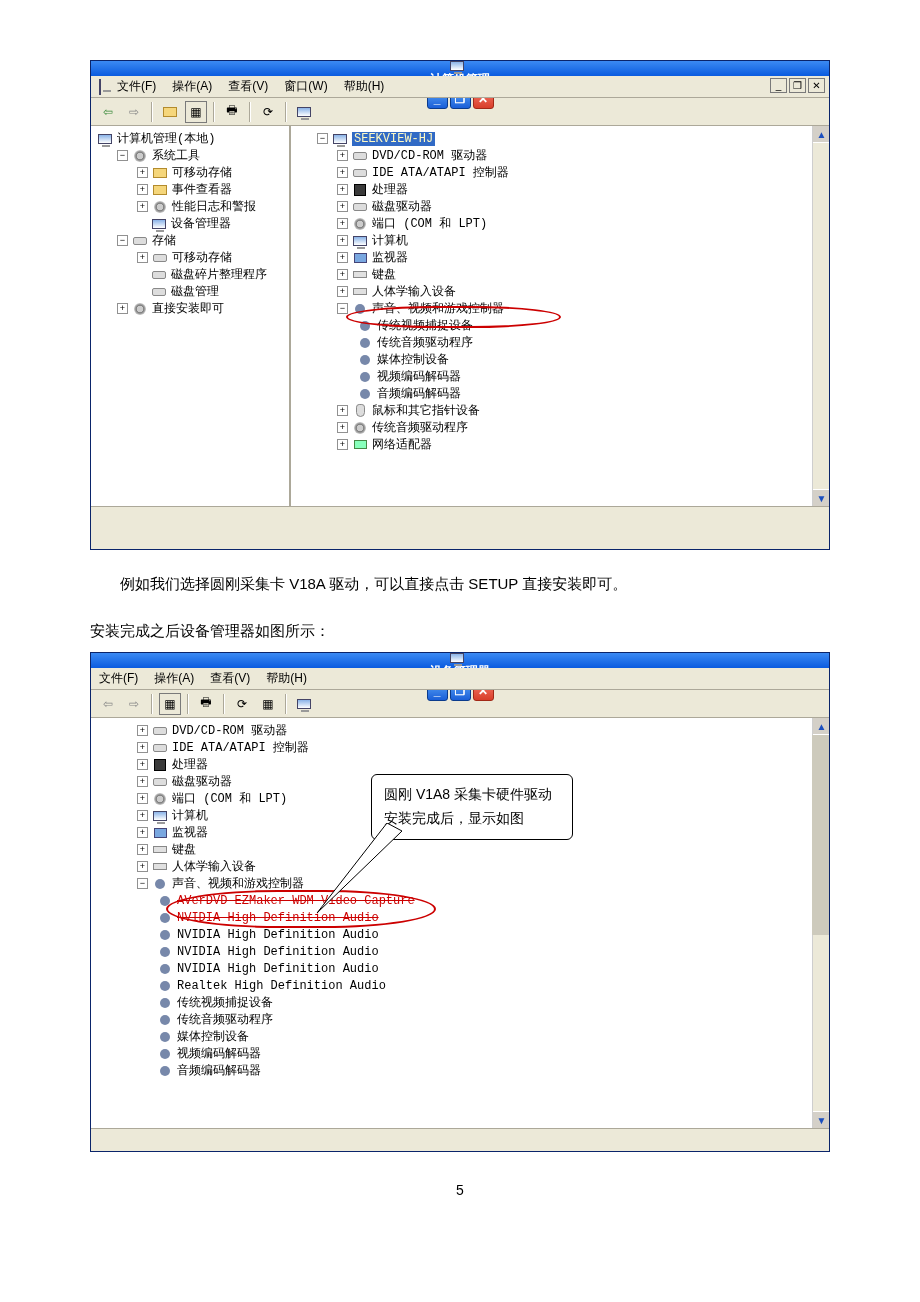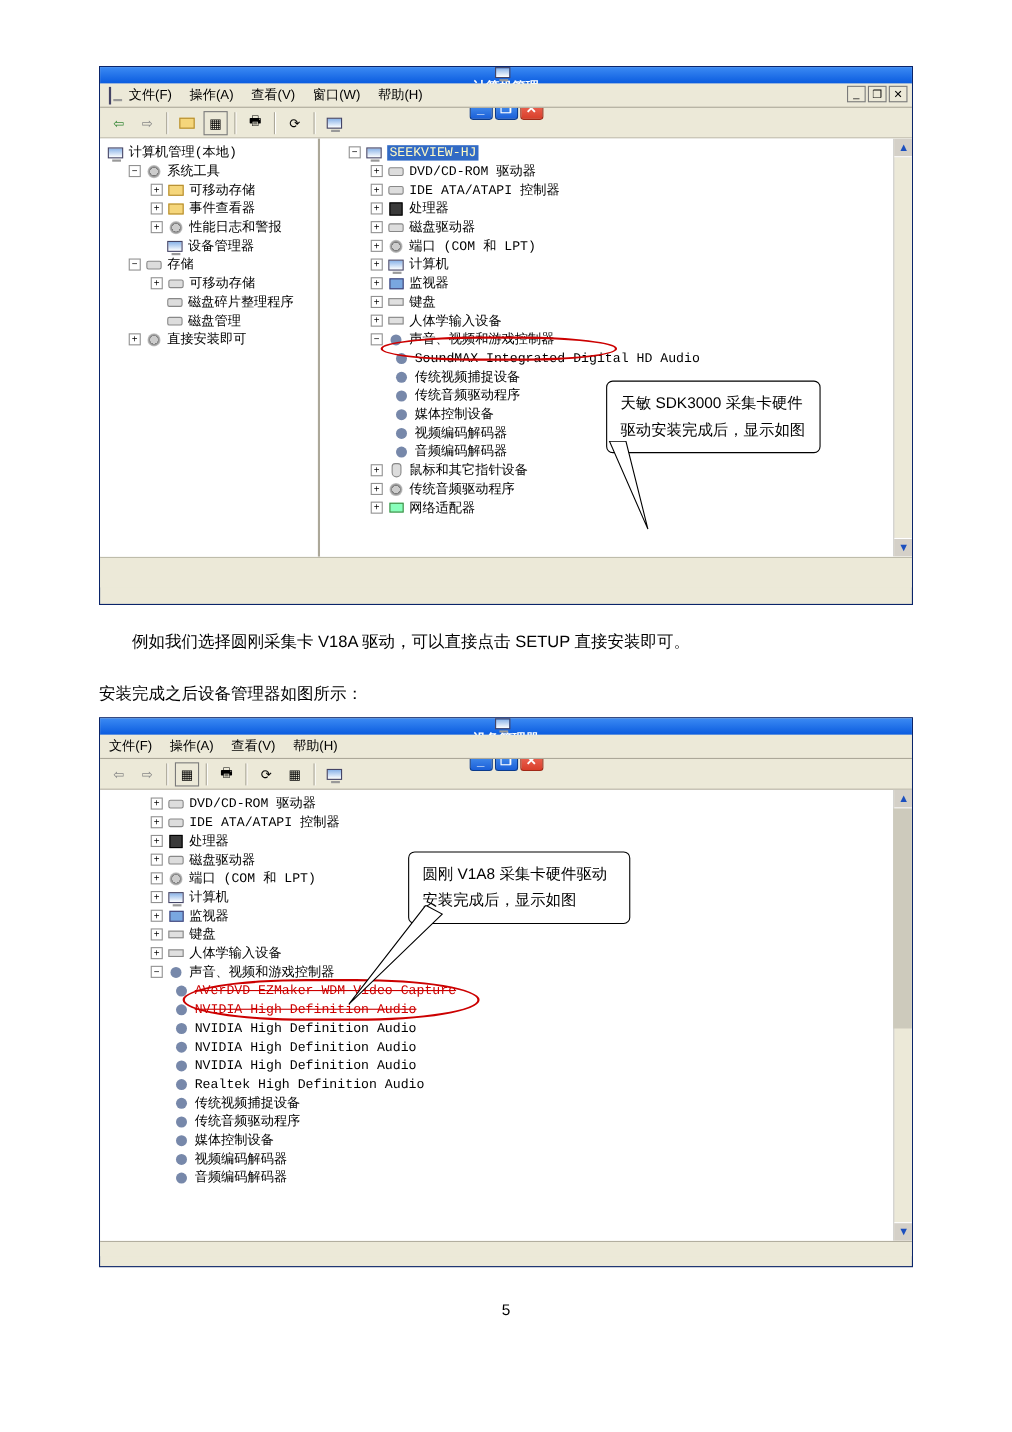--- a/index.html
+++ b/index.html
@@ -425,28 +425,20 @@
                       <span class="i-snd"></span>
                     </span>
                     <span class="lbl">声音、视频和游戏控制器</span>
                   </div>
               <ul>
                 <li>
                       <div class="node">
                         <span class="node-icon">
                           <span class="i-snd"></span>
                         </span>
-                        <span class="lbl">SoundMAX Integrated Digital HD Audio</span>
-                      </div>
-                    </li>
-                <li>
-                      <div class="node">
-                        <span class="node-icon">
-                          <span class="i-snd"></span>
-                        </span>
                         <span class="lbl">传统视频捕捉设备</span>
                       </div>
                     </li>
                 <li>
                       <div class="node">
                         <span class="node-icon">
                           <span class="i-snd"></span>
                         </span>
                         <span class="lbl">传统音频驱动程序</span>
                       </div>
@@ -503,26 +495,20 @@
                     </span>
                     <span class="lbl">网络适配器</span>
                   </div>
                 </li>
           </ul>
         </li>
       </ul>
 
       <div class="red-oval" style="left:55px; top:180px; width:215px; height:22px;"></div>
 
-      <div class="callout" style="left:260px; top:220px; width:195px;">
-        <span>天敏 SDK3000 采集卡硬件驱动安装完成后，显示如图</span>
-        <svg class="tail" width="60" height="90" style="left:-18px; top:54px;" viewBox="0 0 60 90">
-          <path d="M20 0 L55 80 L35 0 Z" fill="#fff" stroke="#000" stroke-width="1"></path>
-        </svg>
-      </div>
 
       <div class="right-scroll">
         <div class="scroll-arrow up">▲</div>
         <div class="scroll-arrow down">▼</div>
       </div>
     </div>
   </div>
   <div style="height:28px;background:#ece9d8;border-top:1px solid #aca899;"></div>
 </div>
 

